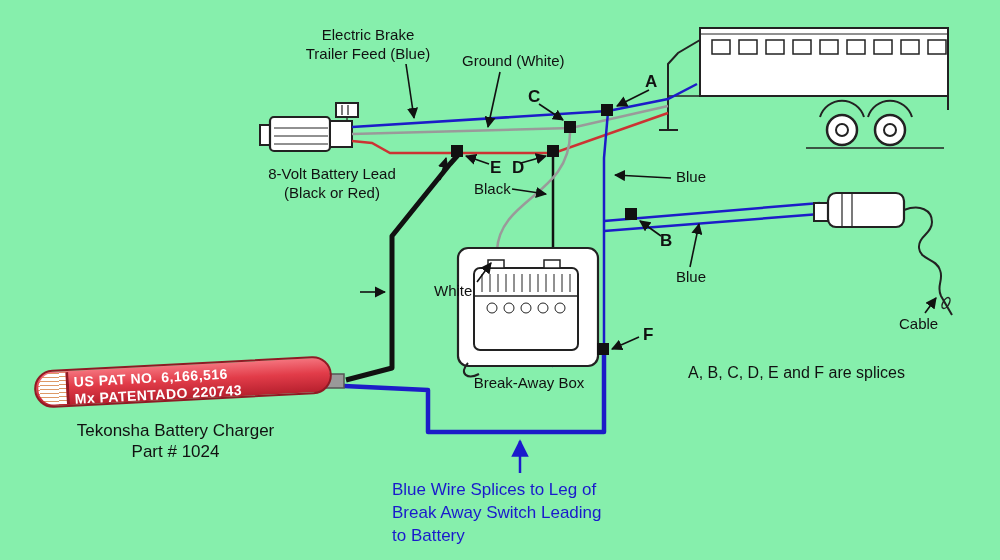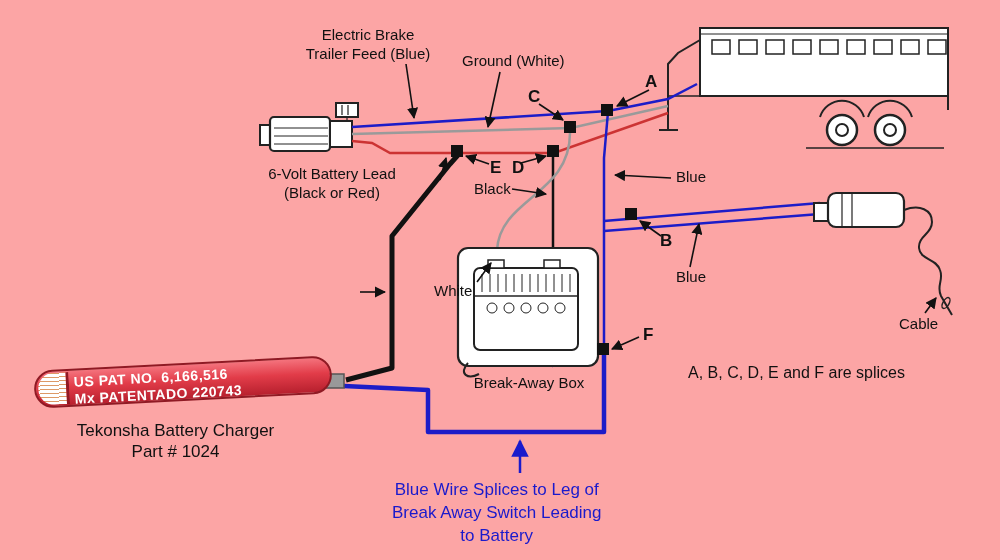--- a/index.html
+++ b/index.html
@@ -1,19 +1,19 @@
 <!DOCTYPE html>
 <html><head>
 <meta charset="utf-8">
 <style>
   html,body{margin:0;padding:0;background:#fff;}
-  #stage{position:relative;width:1000px;height:560px;background:#fca5a5;overflow:hidden;
+  #stage{position:relative;width:1000px;height:560px;background:#86efac;overflow:hidden;
          font-family:"Liberation Sans",sans-serif;color:#111;}
   #diagram{position:absolute;left:0;top:0;width:1000px;height:560px;}
-  .lbl{position:absolute;white-space:pre-line;font-size:16px;line-height:1.25;color:#111;text-align:center;}
+  .lbl{position:absolute;white-space:pre-line;font-size:16px;line-height:1.25;color:#111;}
   .sm{font-size:15px;}
   .md{font-size:17px;}
   .ctr{text-align:center;}
   .splice-letter{position:absolute;font-size:17px;font-weight:bold;color:#111;}
   .blue-text{color:#1a1acc;}
   .charger{position:absolute;left:34px;top:363px;width:298px;height:38px;
            background:linear-gradient(#f4737d,#e23c49 45%,#b7202e);
            border:2px solid #8f1a24;border-radius:19px;transform:rotate(-3deg);
            box-sizing:border-box;}
   .charger-cap{position:absolute;left:2px;top:1px;width:28px;height:32px;
@@ -142,21 +142,21 @@
       <line x1="360" y1="292" x2="385" y2="292" marker-end="url(#ah)"></line>
     </g>
     <line x1="520" y1="473" x2="520" y2="441" stroke="#1a1acc" stroke-width="2.5" marker-end="url(#ahb)"></line>
   </svg>
 
   <div class="lbl sm ctr" style="left:298px;top:26px;width:140px;">Electric Brake
 Trailer Feed (Blue)</div>
   <div class="lbl sm" style="left:462px;top:52px;">Ground (White)</div>
   <div class="splice-letter" style="left:528px;top:87px;">C</div>
   <div class="splice-letter" style="left:645px;top:72px;">A</div>
-  <div class="lbl sm ctr" style="left:252px;top:165px;width:160px;">6-Volt Battery Lead
+  <div class="lbl sm ctr" style="left:252px;top:165px;width:160px;">8-Volt Battery Lead
 (Black or Red)</div>
   <div class="splice-letter" style="left:490px;top:158px;">E</div>
   <div class="splice-letter" style="left:512px;top:158px;">D</div>
   <div class="lbl sm" style="left:474px;top:180px;">Black</div>
   <div class="lbl sm" style="left:434px;top:274px;margin-top:8px;">White</div>
   <div class="lbl sm" style="left:676px;top:168px;">Blue</div>
   <div class="lbl sm" style="left:676px;top:268px;">Blue</div>
   <div class="splice-letter" style="left:660px;top:231px;">B</div>
   <div class="splice-letter" style="left:643px;top:325px;">F</div>
   <div class="lbl sm" style="left:899px;top:315px;">Cable</div>

